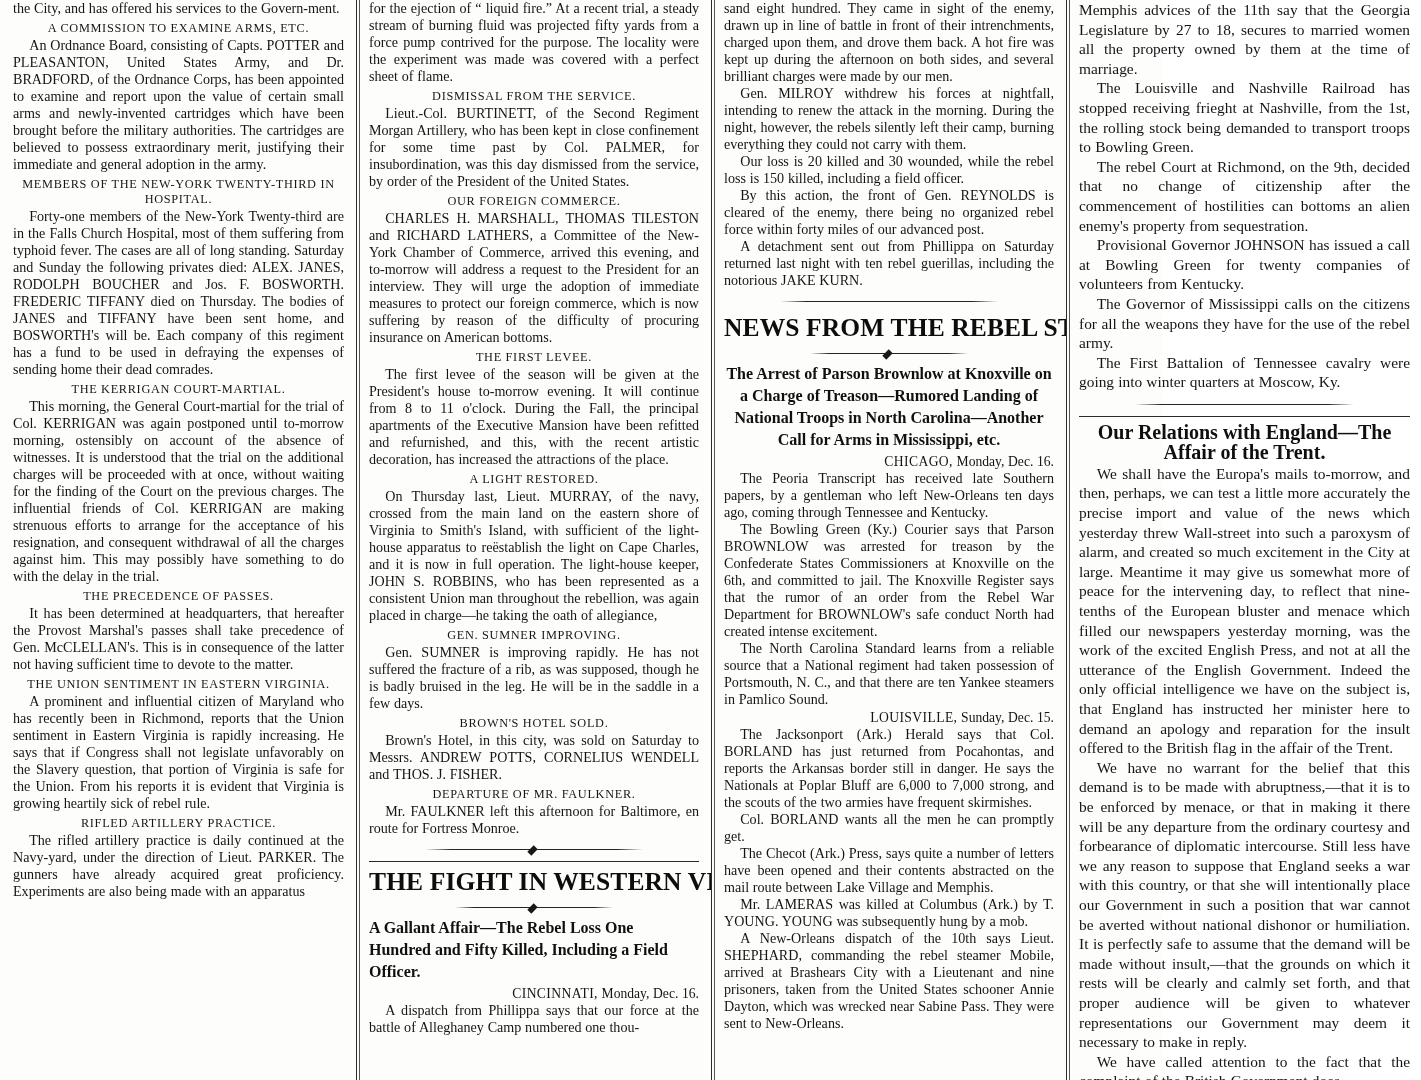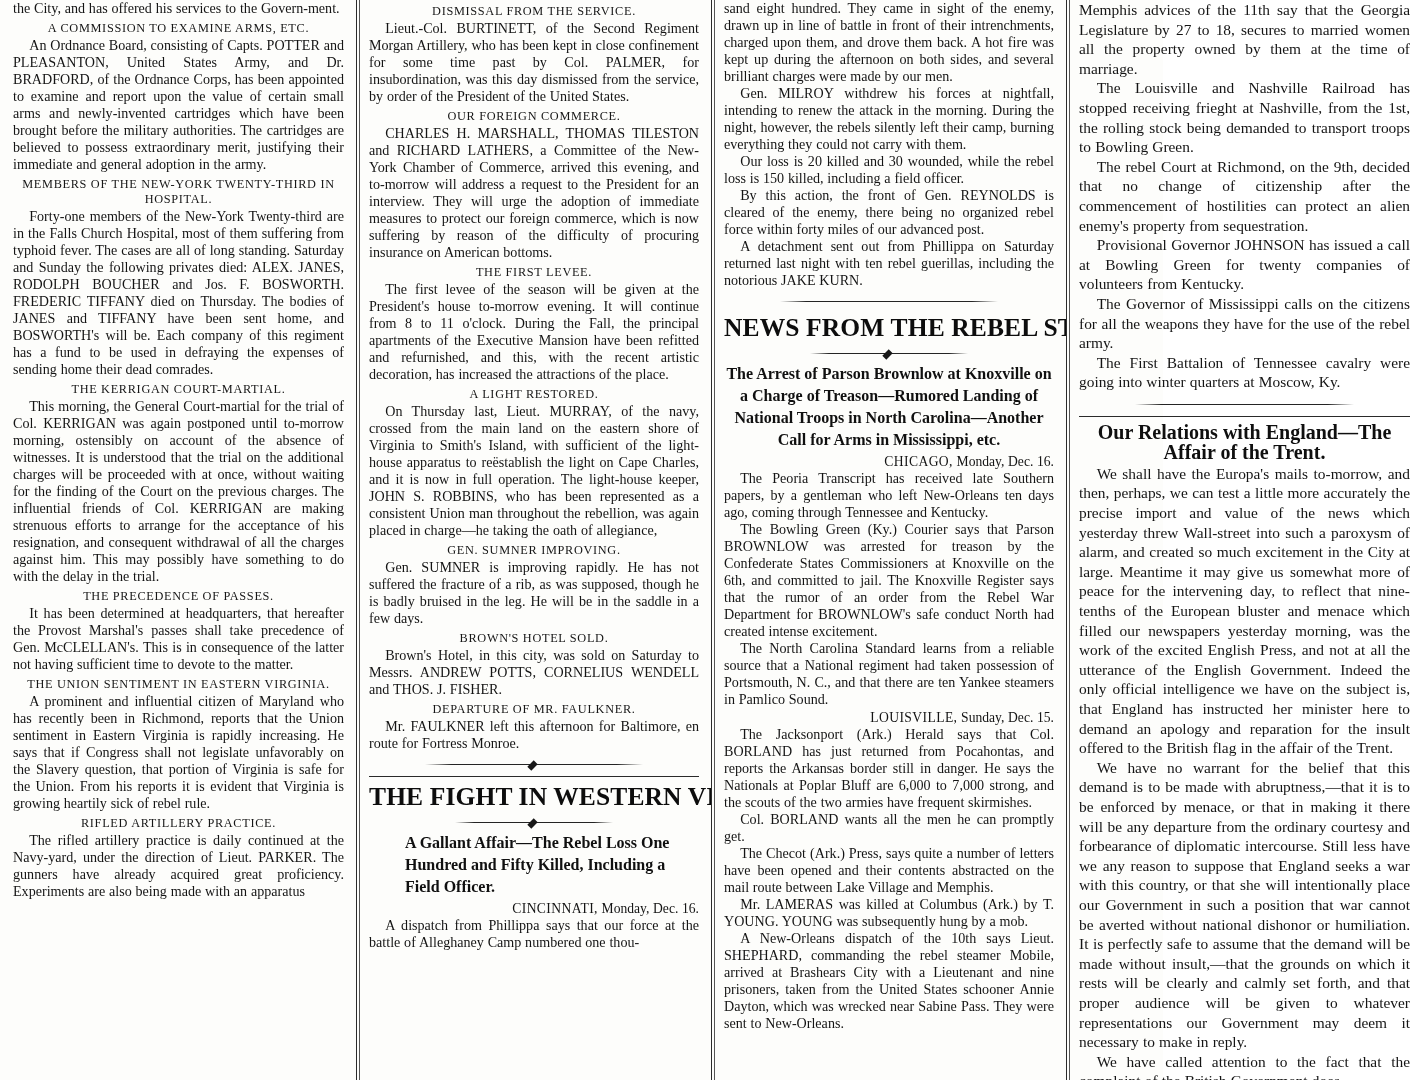--- a/index.html
+++ b/index.html
@@ -136,21 +136,21 @@
     white-space: nowrap;
   }
   h2.deck {
     margin: 3px 0 2px 0;
     font-size: 16px;
     line-height: 22px;
     font-weight: bold;
     text-align: center;
     color: #101010;
   }
-  h2.deck.leftish { text-align: left; text-indent: 0; margin-left: 36px; }
+  h2.deck.leftish { text-align: left; text-indent: 0; }
 
   h2.editorial-title {
     margin: 4px 0 2px 0;
     font-size: 20px;
     line-height: 20px;
     font-weight: bold;
     text-align: center;
     color: #0f0f0f;
   }
 
@@ -174,20 +174,21 @@
     <p>This morning, the General Court-martial for the trial of Col. KERRIGAN was again postponed until to-morrow morning, ostensibly on account of the absence of witnesses. It is understood that the trial on the additional charges will be proceeded with at once, without waiting for the finding of the Court on the previous charges. The influential friends of Col. KERRIGAN are making strenuous efforts to arrange for the acceptance of his resignation, and consequent withdrawal of all the charges against him. This may possibly have something to do with the delay in the trial.</p>
     <h3 class="subhead">THE PRECEDENCE OF PASSES.</h3>
     <p>It has been determined at headquarters, that hereafter the Provost Marshal's passes shall take precedence of Gen. McCLELLAN's. This is in consequence of the latter not having sufficient time to devote to the matter.</p>
     <h3 class="subhead">THE UNION SENTIMENT IN EASTERN VIRGINIA.</h3>
     <p>A prominent and influential citizen of Maryland who has recently been in Richmond, reports that the Union sentiment in Eastern Virginia is rapidly increasing. He says that if Congress shall not legislate unfavorably on the Slavery question, that portion of Virginia is safe for the Union. From his reports it is evident that Virginia is growing heartily sick of rebel rule.</p>
     <h3 class="subhead">RIFLED ARTILLERY PRACTICE.</h3>
     <p>The rifled artillery practice is daily continued at the Navy-yard, under the direction of Lieut. PARKER. The gunners have already acquired great proficiency. Experiments are also being made with an apparatus</p>
   </div>
 
   <div class="column col2">
+    <p class="cont">for the ejection of “ liquid fire.” At a recent trial, a steady stream of burning fluid was projected fifty yards from a force pump contrived for the purpose. The locality were the experiment was made was covered with a perfect sheet of flame.</p>
     <h3 class="subhead">DISMISSAL FROM THE SERVICE.</h3>
     <p>Lieut.-Col. BURTINETT, of the Second Regiment Morgan Artillery, who has been kept in close confinement for some time past by Col. PALMER, for insubordination, was this day dismissed from the service, by order of the President of the United States.</p>
     <h3 class="subhead">OUR FOREIGN COMMERCE.</h3>
     <p>CHARLES H. MARSHALL, THOMAS TILESTON and RICHARD LATHERS, a Committee of the New-York Chamber of Commerce, arrived this evening, and to-morrow will address a request to the President for an interview. They will urge the adoption of immediate measures to protect our foreign commerce, which is now suffering by reason of the difficulty of procuring insurance on American bottoms.</p>
     <h3 class="subhead">THE FIRST LEVEE.</h3>
     <p>The first levee of the season will be given at the President's house to-morrow evening. It will continue from 8 to 11 o'clock. During the Fall, the principal apartments of the Executive Mansion have been refitted and refurnished, and this, with the recent artistic decoration, has increased the attractions of the place.</p>
     <h3 class="subhead">A LIGHT RESTORED.</h3>
     <p>On Thursday last, Lieut. MURRAY, of the navy, crossed from the main land on the eastern shore of Virginia to Smith's Island, with sufficient of the light-house apparatus to reëstablish the light on Cape Charles, and it is now in full operation. The light-house keeper, JOHN S. ROBBINS, who has been represented as a consistent Union man throughout the rebellion, was again placed in charge—he taking the oath of allegiance,</p>
     <h3 class="subhead">GEN. SUMNER IMPROVING.</h3>
     <p>Gen. SUMNER is improving rapidly. He has not suffered the fracture of a rib, as was supposed, though he is badly bruised in the leg. He will be in the saddle in a few days.</p>
@@ -222,21 +223,21 @@
     <p>The Jacksonport (Ark.) Herald says that Col. BORLAND has just returned from Pocahontas, and reports the Arkansas border still in danger. He says the Nationals at Poplar Bluff are 6,000 to 7,000 strong, and the scouts of the two armies have frequent skirmishes.</p>
     <p>Col. BORLAND wants all the men he can promptly get.</p>
     <p>The Checot (Ark.) Press, says quite a number of letters have been opened and their contents abstracted on the mail route between Lake Village and Memphis.</p>
     <p>Mr. LAMERAS was killed at Columbus (Ark.) by T. YOUNG. YOUNG was subsequently hung by a mob.</p>
     <p>A New-Orleans dispatch of the 10th says Lieut. SHEPHARD, commanding the rebel steamer Mobile, arrived at Brashears City with a Lieutenant and nine prisoners, taken from the United States schooner Annie Dayton, which was wrecked near Sabine Pass. They were sent to New-Orleans.</p>
   </div>
 
   <div class="column col4">
     <p class="cont">Memphis advices of the 11th say that the Georgia Legislature by 27 to 18, secures to married women all the property owned by them at the time of marriage.</p>
     <p>The Louisville and Nashville Railroad has stopped receiving frieght at Nashville, from the 1st, the rolling stock being demanded to transport troops to Bowling Green.</p>
-    <p>The rebel Court at Richmond, on the 9th, decided that no change of citizenship after the commencement of hostilities can protect an alien enemy's property from sequestration.</p>
+    <p>The rebel Court at Richmond, on the 9th, decided that no change of citizenship after the commencement of hostilities can bottoms an alien enemy's property from sequestration.</p>
     <p>Provisional Governor JOHNSON has issued a call at Bowling Green for twenty companies of volunteers from Kentucky.</p>
     <p>The Governor of Mississippi calls on the citizens for all the weapons they have for the use of the rebel army.</p>
     <p>The First Battalion of Tennessee cavalry were going into winter quarters at Moscow, Ky.</p>
     <div class="ornament plain"></div>
     <hr class="hrule-thin">
     <h2 class="editorial-title">Our Relations with England—The Affair of the Trent.</h2>
     <p>We shall have the Europa's mails to-morrow, and then, perhaps, we can test a little more accurately the precise import and value of the news which yesterday threw Wall-street into such a paroxysm of alarm, and created so much excitement in the City at large. Meantime it may give us somewhat more of peace for the intervening day, to reflect that nine-tenths of the European bluster and menace which filled our newspapers yesterday morning, was the work of the excited English Press, and not at all the utterance of the English Government. Indeed the only official intelligence we have on the subject is, that England has instructed her minister here to demand an apology and reparation for the insult offered to the British flag in the affair of the Trent.</p>
     <p>We have no warrant for the belief that this demand is to be made with abruptness,—that it is to be enforced by menace, or that in making it there will be any departure from the ordinary courtesy and forbearance of diplomatic intercourse. Still less have we any reason to suppose that England seeks a war with this country, or that she will intentionally place our Government in such a position that war cannot be averted without national dishonor or humiliation. It is perfectly safe to assume that the demand will be made without insult,—that the grounds on which it rests will be clearly and calmly set forth, and that proper audience will be given to whatever representations our Government may deem it necessary to make in reply.</p>
     <p>We have called attention to the fact that the complaint of the British Government does</p>
   </div>

